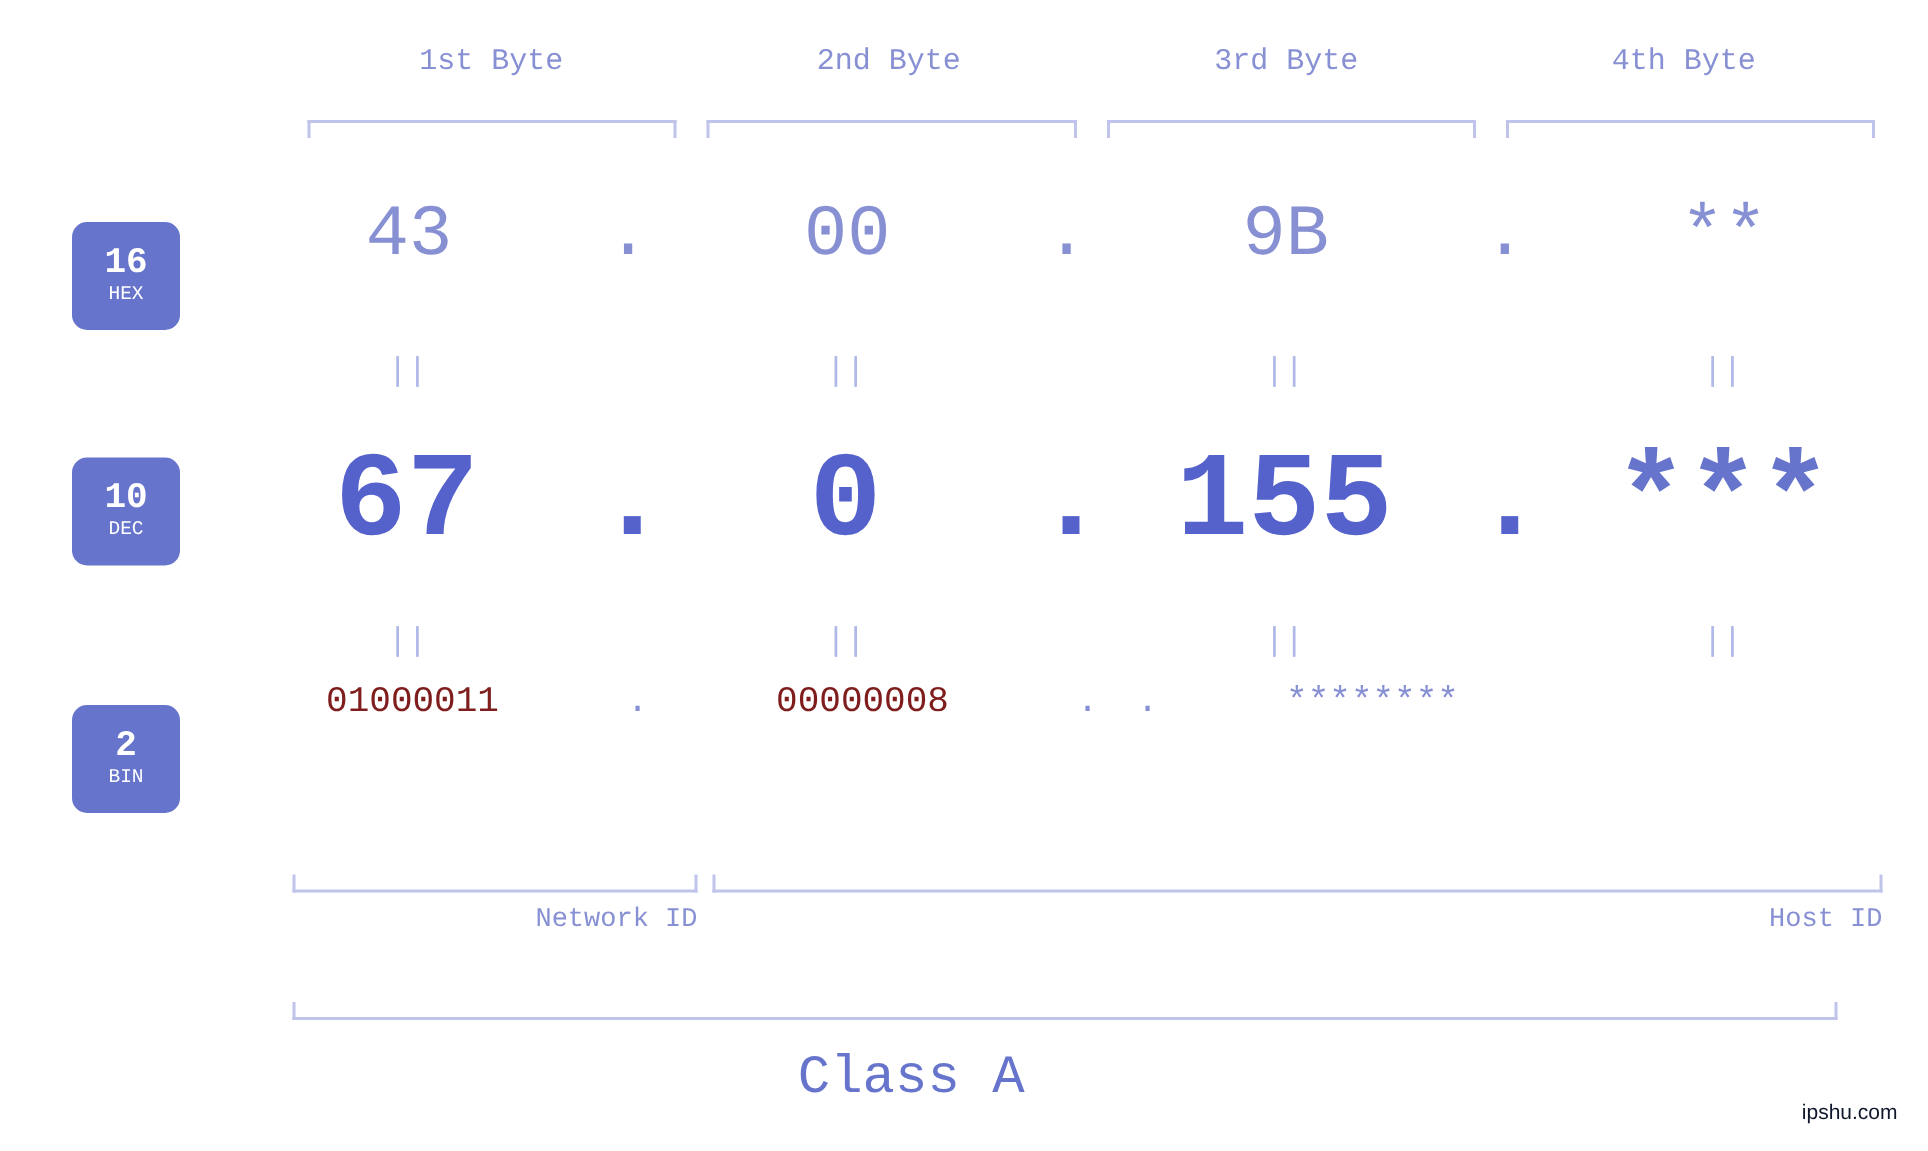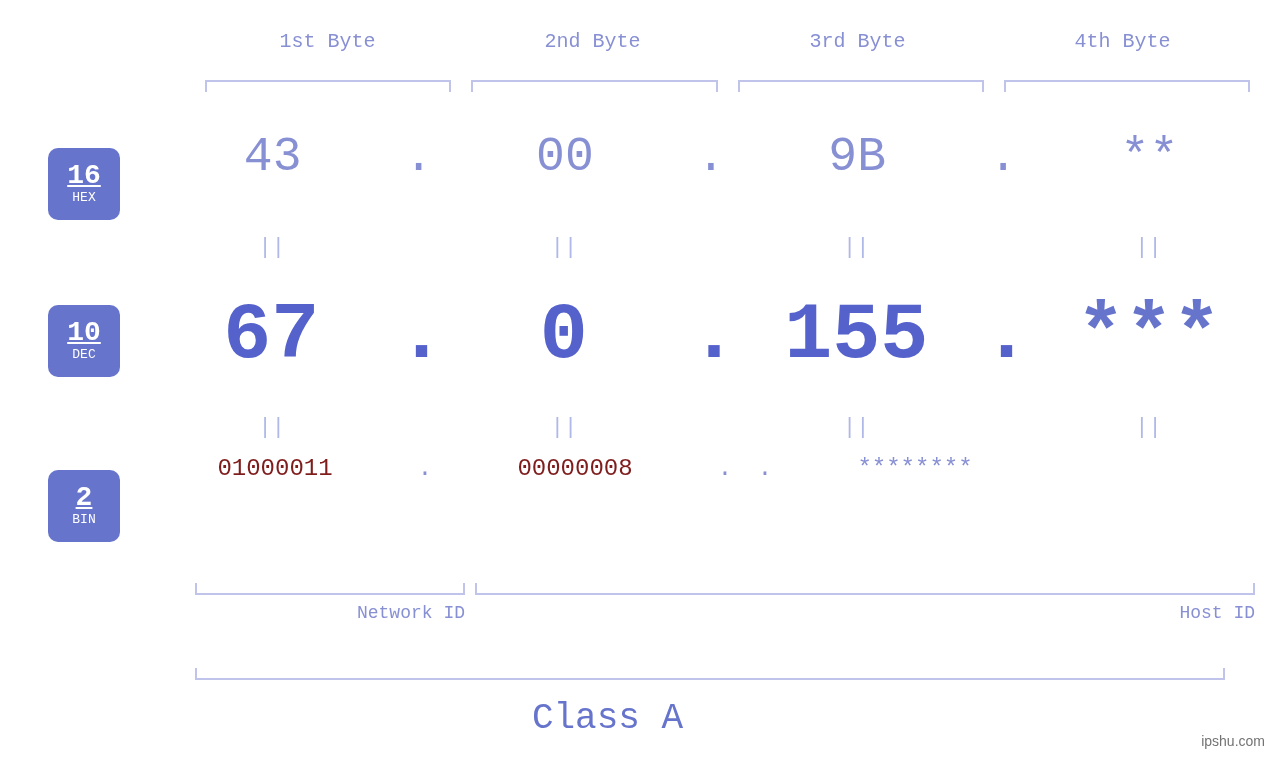--- a/index.html
+++ b/index.html
@@ -30,24 +30,23 @@
       height: 72px;
       background: #6674cc;
       border-radius: 10px;
       display: flex;
       flex-direction: column;
       align-items: center;
       justify-content: center;
       color: white;
     }
     .base-badge .num {
-      font-size: 28px;
+      font-size: 24px;
       font-weight: bold;
       line-height: 1;
-      text-decoration: underline;
     }
     .base-badge .label {
       font-size: 13px;
       font-weight: normal;
       line-height: 1.2;
     }
 
     .badge-hex { top: 148px; }
     .badge-dec { top: 305px; }
     .badge-bin { top: 470px; }
@@ -299,21 +298,21 @@
       color: #6674cc;
       font-size: 36px;
       font-family: 'Courier New', Courier, monospace;
     }
 
     
     .watermark {
       position: absolute;
       bottom: 18px;
       right: 20px;
-      color: #737373;
+      color: #0f172a;
       font-size: 14px;
       font-family: Arial, sans-serif;
     }
 
     
     .asterisk { color: #8890d4; }
     .asterisk-large { color: #6674cc; }
   </style>
 </head>
 <body>

